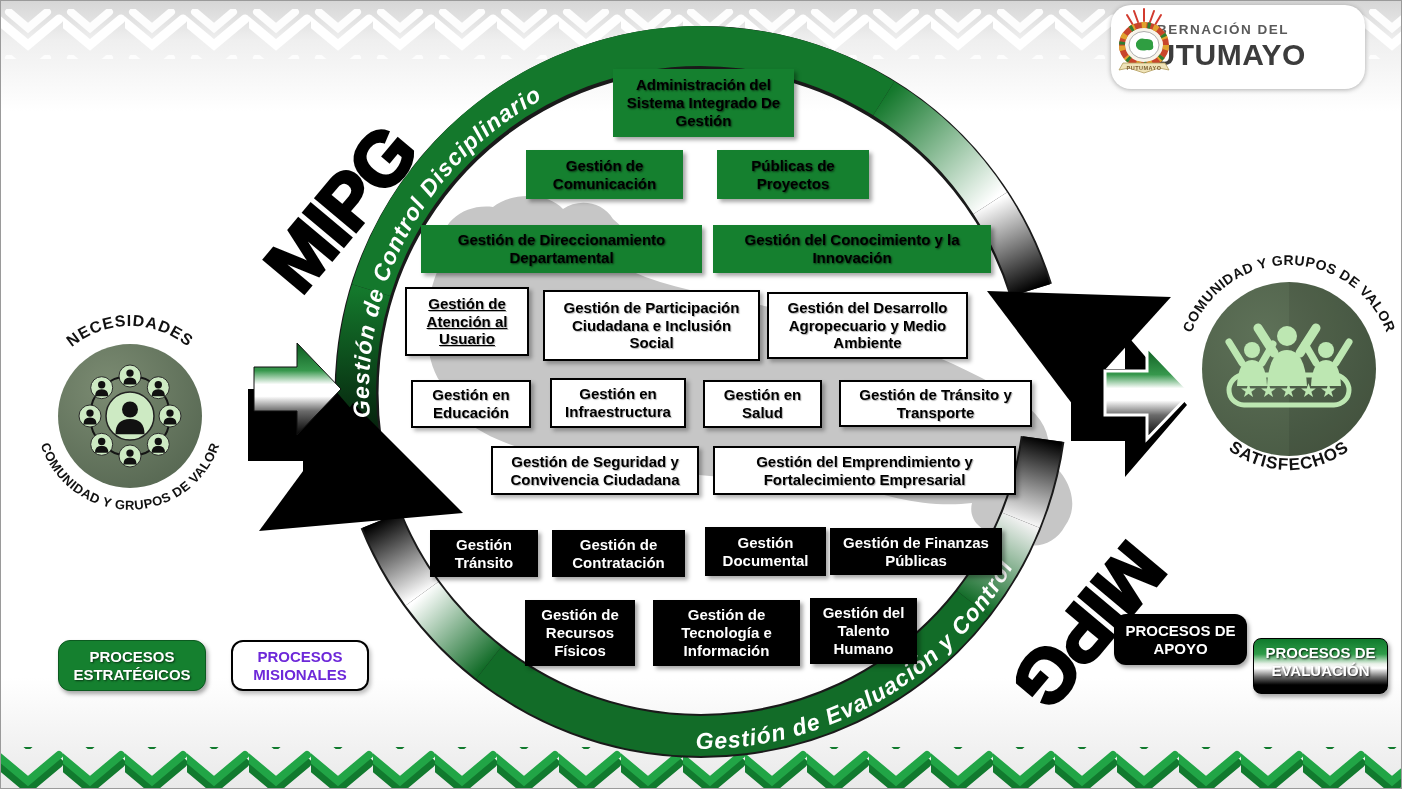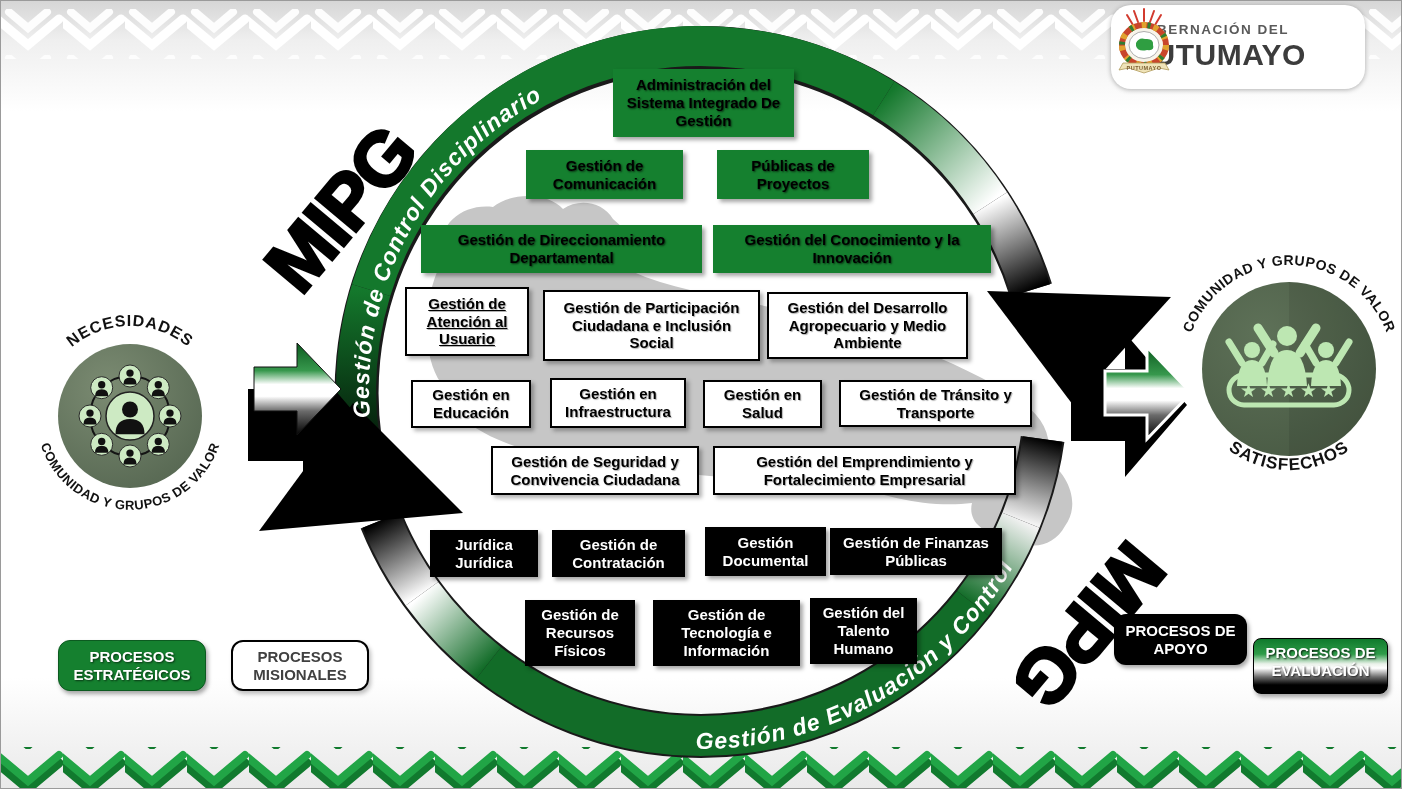--- a/index.html
+++ b/index.html
@@ -17,21 +17,21 @@
   }
   .pbox.green{background:#15802F;color:#000000;text-shadow:1px 1px 2px rgba(0,0,0,.65);box-shadow:3px 3px 4px rgba(0,0,0,.35);}
   .pbox.white{background:#fff;color:#000;border:2px solid #000;text-shadow:1px 1px 1px rgba(0,0,0,.3);box-shadow:3px 3px 4px rgba(0,0,0,.3);}
   .pbox.black{background:#000;color:#fff;text-shadow:1px 1px 2px rgba(0,0,0,.9);box-shadow:3px 3px 4px rgba(0,0,0,.35);}
   .legend{
     position:absolute;display:flex;align-items:center;justify-content:center;
     text-align:center;font-weight:bold;font-size:15px;line-height:1.2;
     border-radius:12px;z-index:7;box-sizing:border-box;padding:2px 6px;
   }
   .legend.green{background:#15802F;color:#fff;border:1px solid #0c5a20;text-shadow:1px 1px 2px rgba(0,0,0,.6);box-shadow:2px 3px 4px rgba(0,0,0,.35);}
-  .legend.white{background:#fff;color:#404040;border:2px solid #000;box-shadow:2px 3px 4px rgba(0,0,0,.25);}
+  .legend.white{background:#fff;color:#6d28d9;border:2px solid #000;box-shadow:2px 3px 4px rgba(0,0,0,.25);}
   .legend.black{background:#000;color:#fff;text-shadow:1px 1px 2px rgba(0,0,0,.9);box-shadow:2px 3px 4px rgba(0,0,0,.35);}
   .legend.grad{
     background:linear-gradient(180deg,#0f7a2c 0%,#2f9c49 28%,#e9f1e9 46%,#ffffff 54%,#6e6e6e 70%,#000 85%);
     color:#fff;border:1px solid #000;border-radius:8px;
     flex-direction:column;justify-content:flex-start;padding:5px 4px;
     text-shadow:1px 1px 2px rgba(0,0,0,.8);box-shadow:2px 3px 4px rgba(0,0,0,.35);
   }
   .mipg{
     position:absolute;z-index:3;width:260px;text-align:center;
     font-size:76px;font-weight:900;color:#000;letter-spacing:-2px;line-height:1;
@@ -249,21 +249,21 @@
 <div class="pbox white" style="left:404px;top:286px;width:124px;height:69px;text-decoration:underline;">Gestión de Atención al Usuario</div>
 <div class="pbox white" style="left:542px;top:289px;width:217px;height:71px;">Gestión de Participación Ciudadana e Inclusión Social</div>
 <div class="pbox white" style="left:766px;top:291px;width:201px;height:67px;">Gestión del Desarrollo Agropecuario y Medio Ambiente</div>
 <div class="pbox white" style="left:410px;top:379px;width:120px;height:48px;">Gestión en Educación</div>
 <div class="pbox white" style="left:549px;top:377px;width:136px;height:50px;">Gestión en Infraestructura</div>
 <div class="pbox white" style="left:702px;top:379px;width:119px;height:48px;">Gestión en Salud</div>
 <div class="pbox white" style="left:838px;top:379px;width:193px;height:47px;">Gestión de Tránsito y Transporte</div>
 <div class="pbox white" style="left:490px;top:445px;width:208px;height:49px;">Gestión de Seguridad y Convivencia Ciudadana</div>
 <div class="pbox white" style="left:712px;top:445px;width:303px;height:49px;">Gestión del Emprendimiento y Fortalecimiento Empresarial</div>
 
-<div class="pbox black" style="left:429px;top:529px;width:108px;height:47px;">Jurídica Jurídica</div>
+<div class="pbox black" style="left:429px;top:529px;width:108px;height:47px;">Gestión Tránsito</div>
 <div class="pbox black" style="left:551px;top:529px;width:133px;height:47px;">Gestión de Contratación</div>
 <div class="pbox black" style="left:704px;top:526px;width:121px;height:49px;">Gestión Documental</div>
 <div class="pbox black" style="left:829px;top:527px;width:172px;height:47px;">Gestión de Finanzas Públicas</div>
 <div class="pbox black" style="left:524px;top:599px;width:110px;height:66px;">Gestión de Recursos Físicos</div>
 <div class="pbox black" style="left:652px;top:599px;width:147px;height:66px;">Gestión de Tecnología e Información</div>
 <div class="pbox black" style="left:809px;top:597px;width:107px;height:66px;">Gestión del Talento Humano</div>
 
 <div class="legend green" style="left:57px;top:639px;width:148px;height:51px;">PROCESOS ESTRATÉGICOS</div>
 <div class="legend white" style="left:230px;top:639px;width:138px;height:51px;">PROCESOS MISIONALES</div>
 <div class="legend black" style="left:1113px;top:613px;width:133px;height:51px;">PROCESOS DE APOYO</div>

